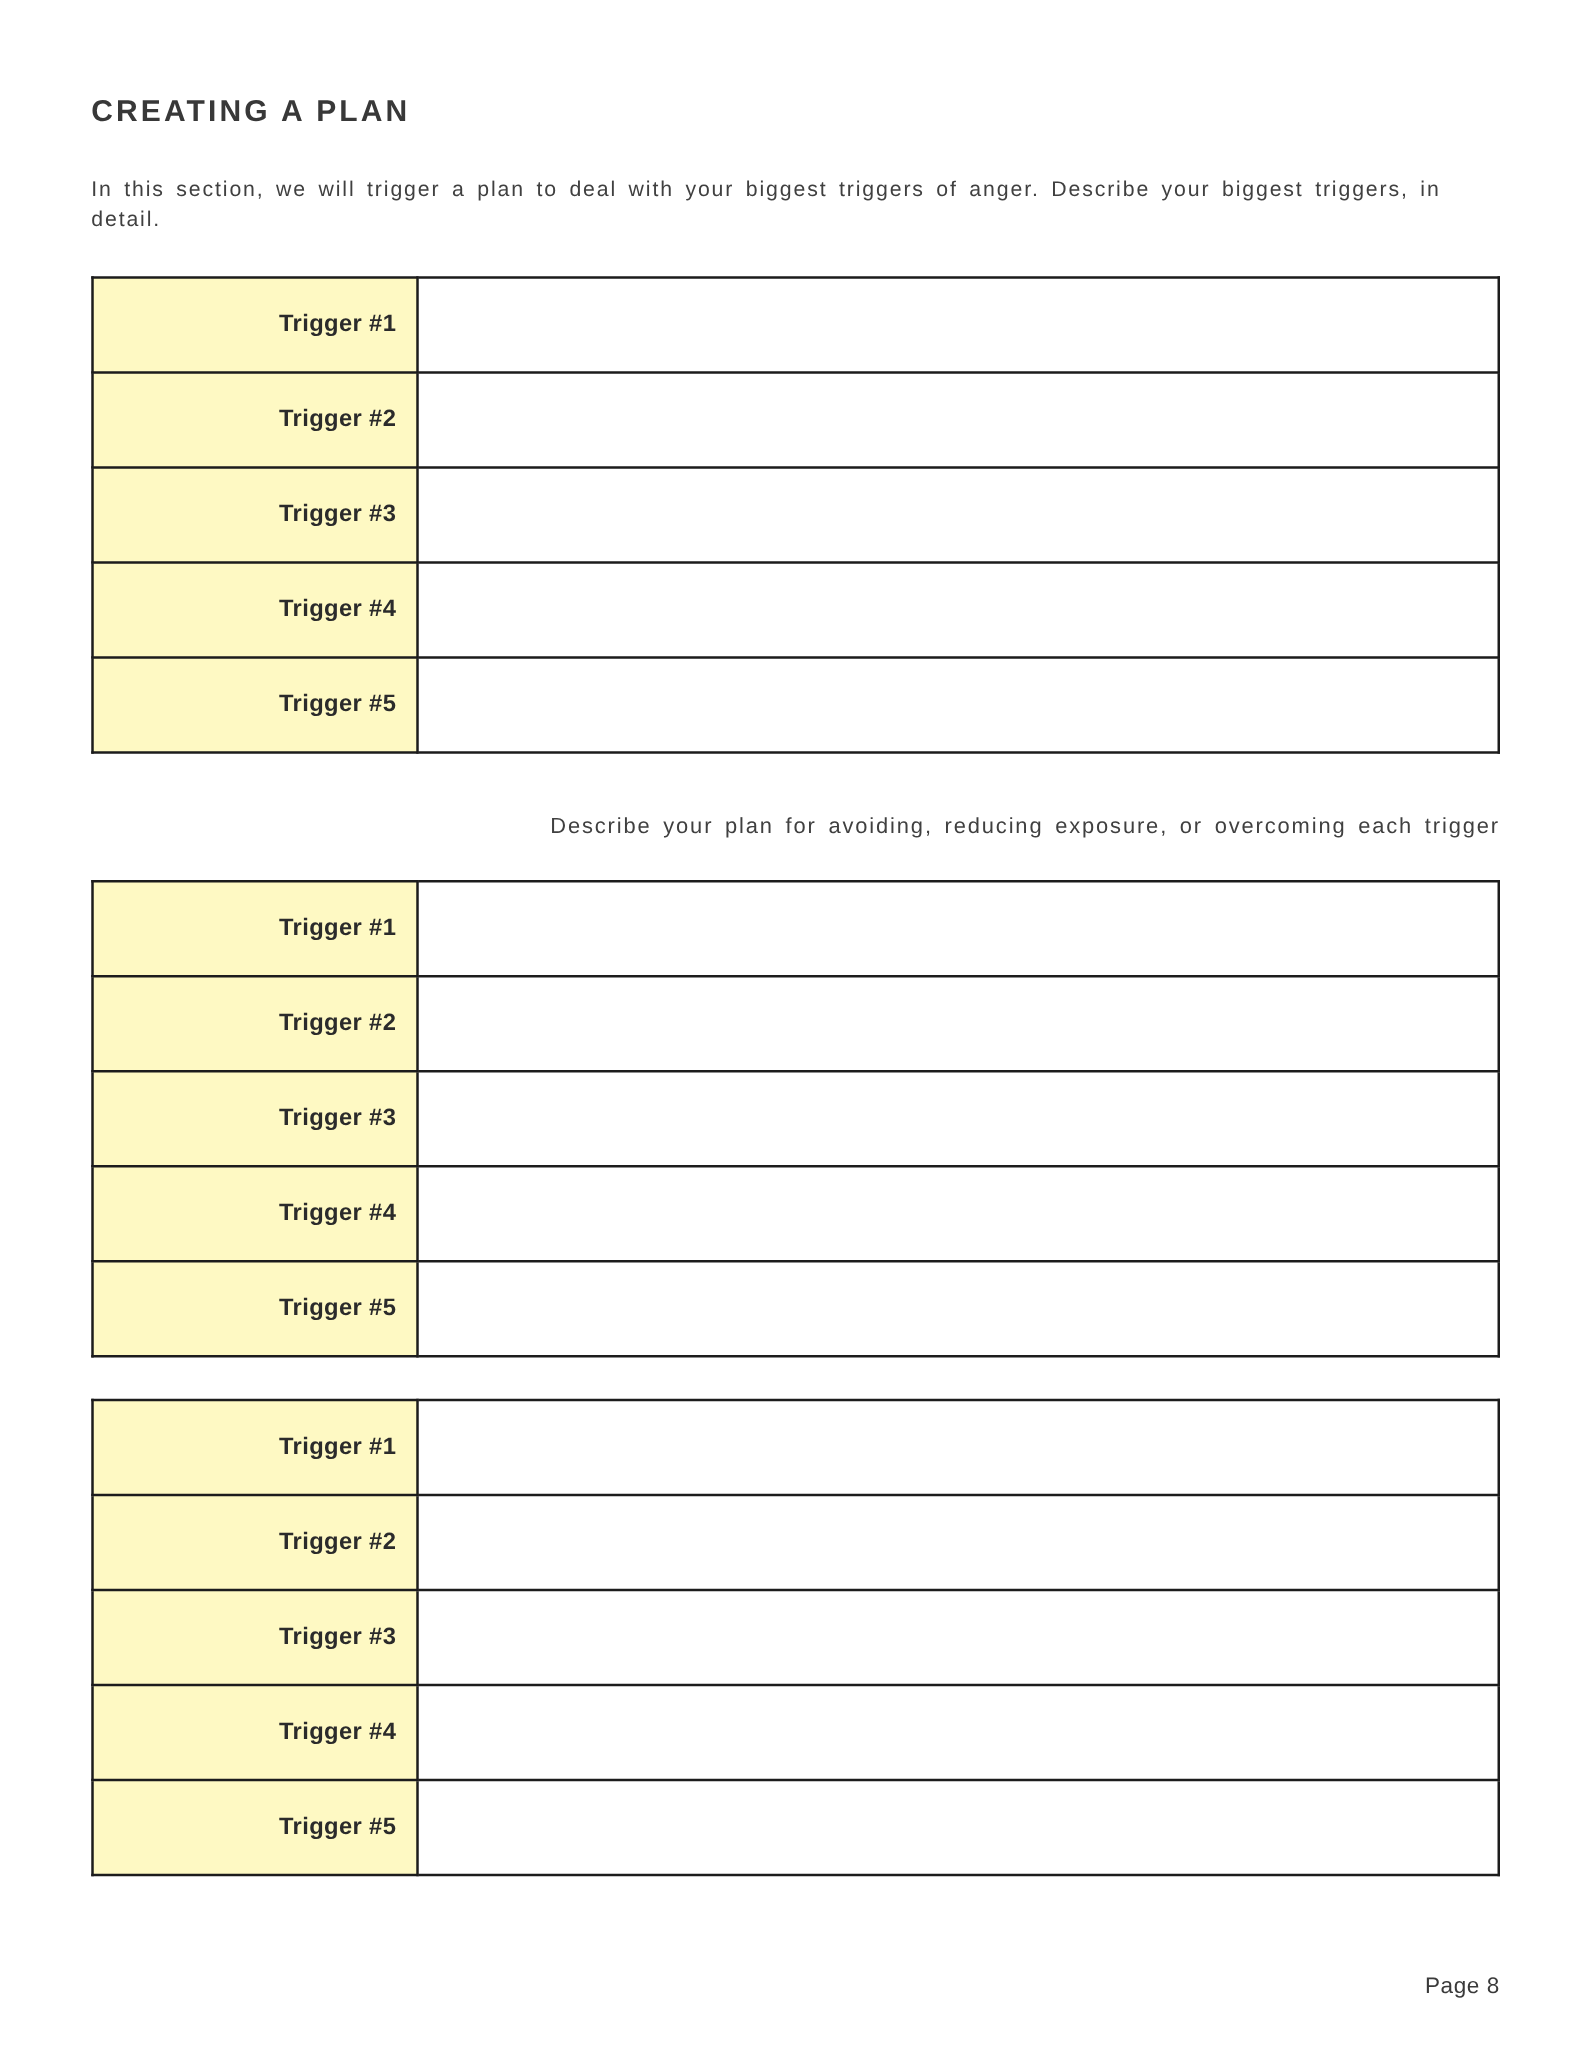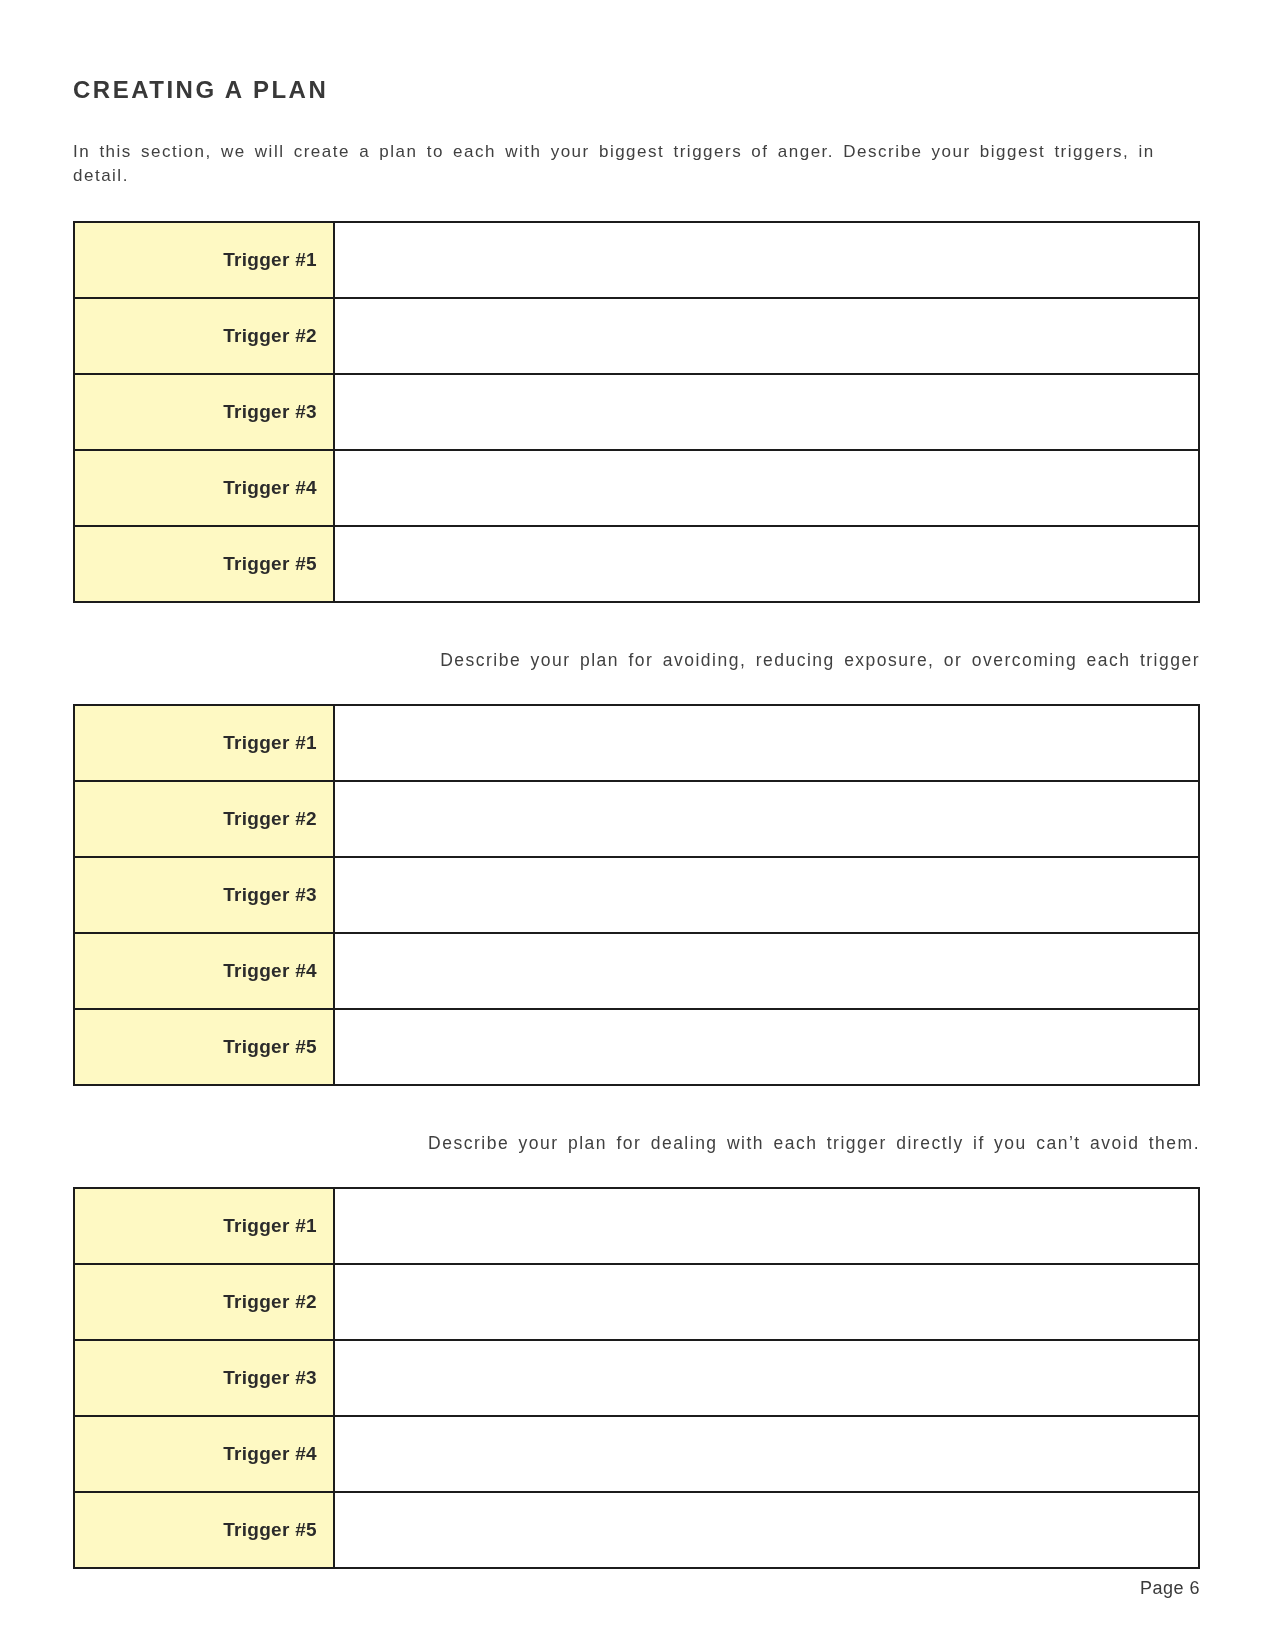--- a/index.html
+++ b/index.html
@@ -86,21 +86,21 @@
     color: #3a3a3a;
   }
 </style>
 </head>
 <body>
 
 <div class="page">
 
   <h1 class="page-title">CREATING A PLAN</h1>
 
-  <p class="intro-text">In this section, we will create a plan to each with your biggest triggers of anger. Describe your biggest triggers, in detail.</p>
+  <p class="intro-text">In this section, we will trigger a plan to deal with your biggest triggers of anger. Describe your biggest triggers, in detail.</p>
 
   <table class="trigger-table">
     <tbody>
       <tr>
         <td class="label-cell">Trigger #1</td>
         <td class="answer-cell"></td>
       </tr>
       <tr>
         <td class="label-cell">Trigger #2</td>
         <td class="answer-cell"></td>
@@ -140,21 +140,20 @@
         <td class="label-cell">Trigger #4</td>
         <td class="answer-cell"></td>
       </tr>
       <tr>
         <td class="label-cell">Trigger #5</td>
         <td class="answer-cell"></td>
       </tr>
     </tbody>
   </table>
 
-  <p class="section-heading">Describe your plan for dealing with each trigger directly if you can’t avoid them.</p>
 
   <table class="trigger-table">
     <tbody>
       <tr>
         <td class="label-cell">Trigger #1</td>
         <td class="answer-cell"></td>
       </tr>
       <tr>
         <td class="label-cell">Trigger #2</td>
         <td class="answer-cell"></td>
@@ -167,15 +166,15 @@
         <td class="label-cell">Trigger #4</td>
         <td class="answer-cell"></td>
       </tr>
       <tr>
         <td class="label-cell">Trigger #5</td>
         <td class="answer-cell"></td>
       </tr>
     </tbody>
   </table>
 
-  <div class="page-number">Page 6</div>
+  <div class="page-number">Page 8</div>
 
 </div>
 
 </body></html>

